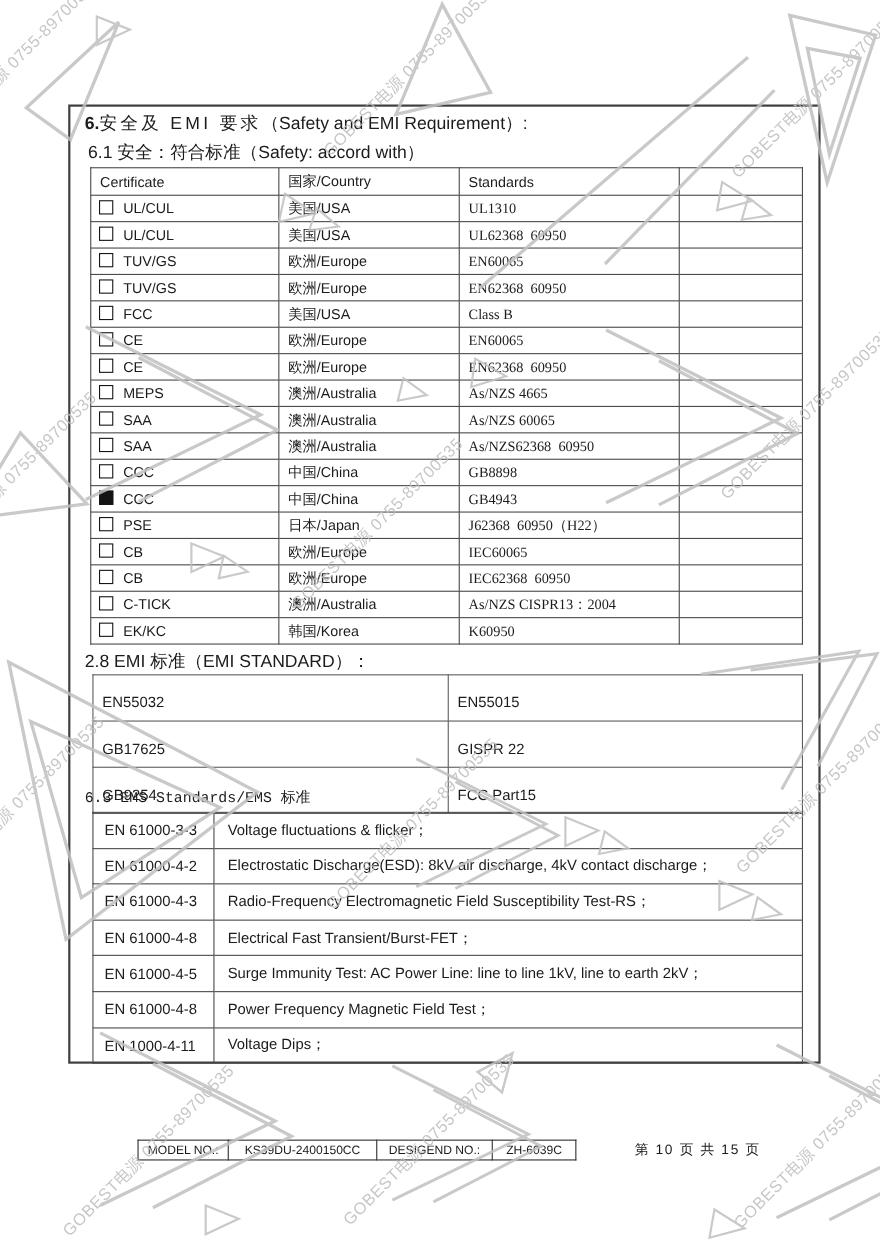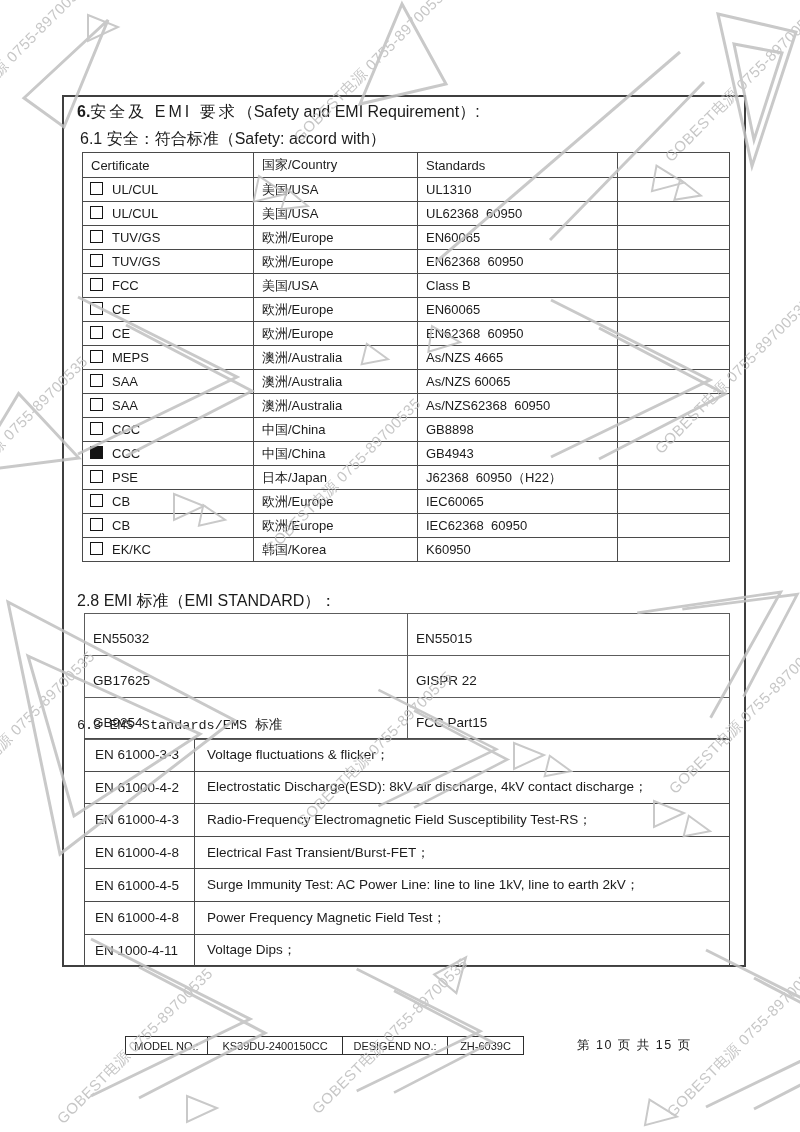--- a/index.html
+++ b/index.html
@@ -23,21 +23,21 @@
   .lbl62{left:13px;top:494px;}
   .lbl63{left:13px;top:619px;font-family:Liberation Mono, monospace;font-size:13.5px;}
 
   table{border-collapse:collapse;table-layout:fixed;}
   td,th{border:1px solid #4a4a4a;font-weight:normal;text-align:left;overflow:hidden;}
 
   .safety-table{position:absolute;left:18px;top:55px;width:647px;font-size:13px;}
   .safety-table th{height:24px;padding:0 0 0 8px;}
   .safety-table td{height:23px;padding:0 0 0 8px;}
   .safety-table td.cert{padding-left:7px;}
-  .safety-table .std{white-space:pre;}
+  .safety-table .std{white-space:pre;font-family:Liberation Serif, serif;}
   .cbx{
     display:inline-block;width:11px;height:11px;border:1.7px solid #141414;
     margin-right:9px;vertical-align:-1px;background:#fff;box-sizing:content-box;
   }
   .cbx.checked{background:#141414;}
 
   .emi-table{position:absolute;left:20px;top:516px;width:645px;font-size:13.5px;}
   .emi-table td{height:33px;padding:8px 0 0 8px;vertical-align:middle;border:1px solid #5c5c5c;}
   .emi-table{border:1px solid #4a4a4a;}
 
@@ -171,20 +171,26 @@
         <td class="std">IEC60065</td>
         <td></td>
       </tr>
       <tr>
         <td class="cert"><span class="cbx"></span><span>CB</span></td>
         <td>欧洲/Europe</td>
         <td class="std">IEC62368  60950</td>
         <td></td>
       </tr>
       <tr>
+        <td class="cert"><span class="cbx"></span><span>C-TICK</span></td>
+        <td>澳洲/Australia</td>
+        <td class="std">As/NZS CISPR13：2004</td>
+        <td></td>
+      </tr>
+      <tr>
         <td class="cert"><span class="cbx"></span><span>EK/KC</span></td>
         <td>韩国/Korea</td>
         <td class="std">K60950</td>
         <td></td>
       </tr>
     </tbody>
       </table>
 
     <div class="sec-label lbl62">2.8 EMI 标准（EMI STANDARD）：</div>
 

